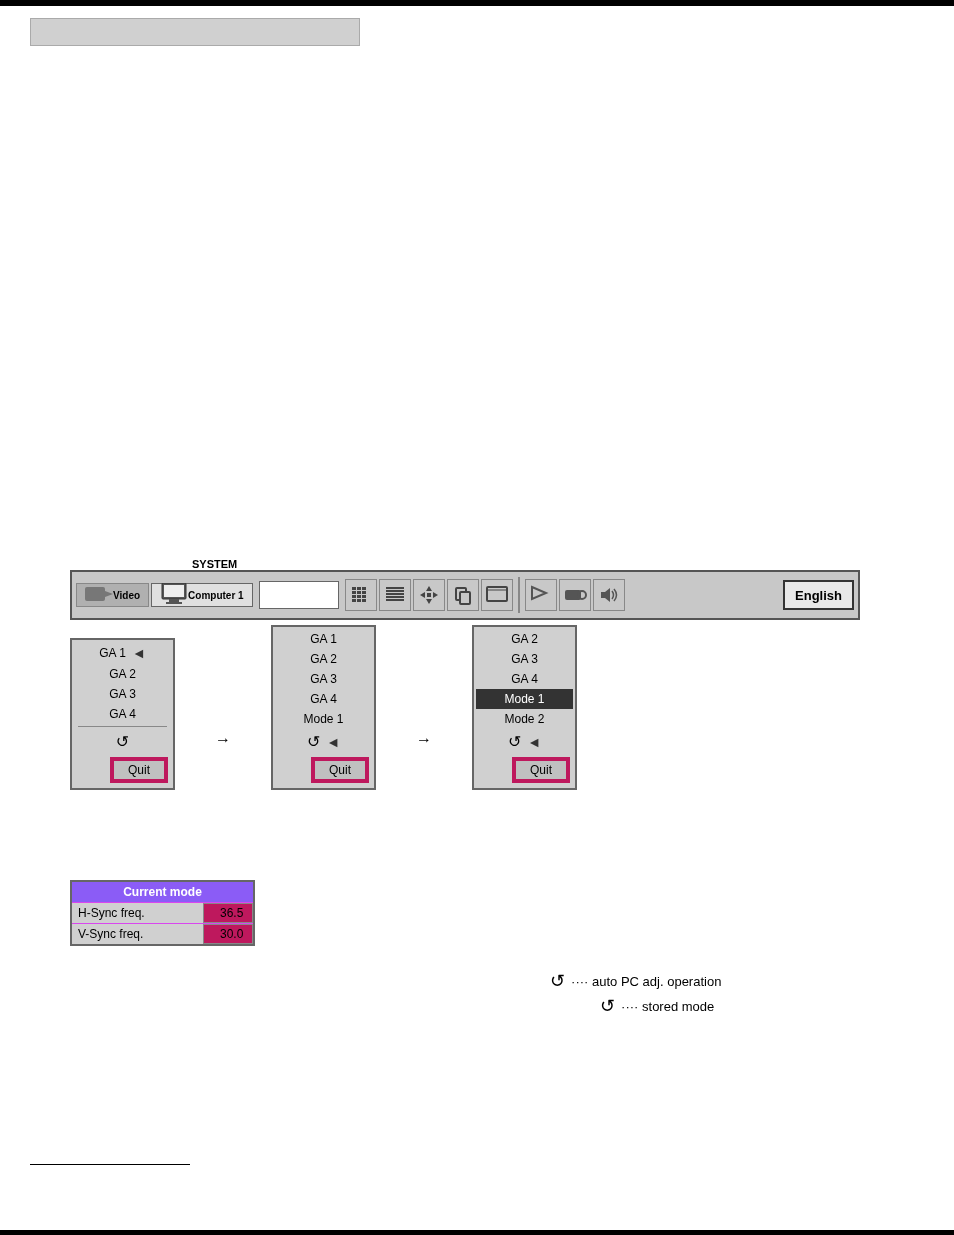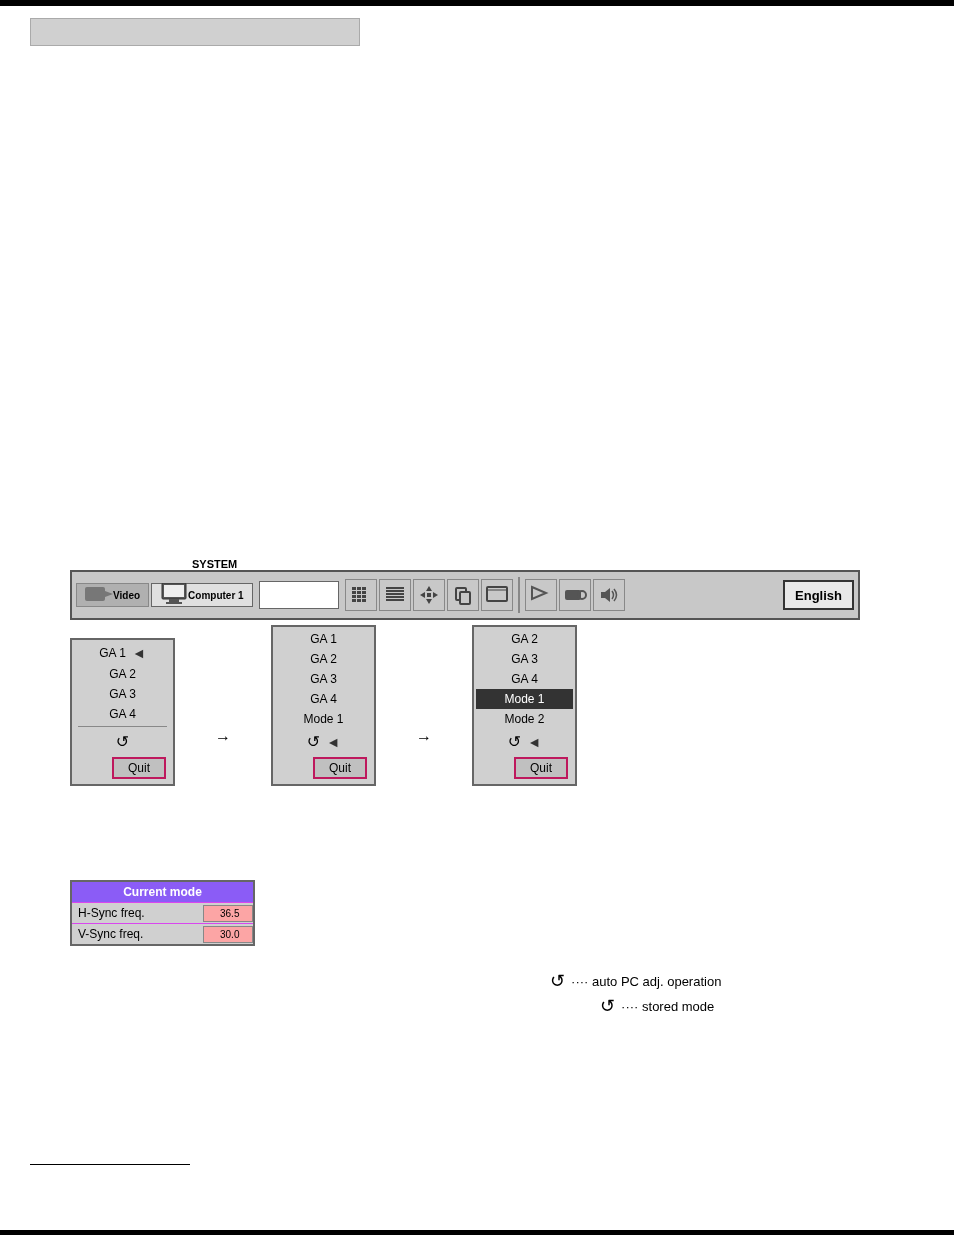--- a/index.html
+++ b/index.html
@@ -164,21 +164,21 @@
     }
 
     .menu-quit-row {
       display: flex;
       justify-content: center;
       padding: 3px;
     }
 
     .quit-btn {
       background: #c0c0c0;
-      border: 2px solid #be185d;
+      border: 4px solid #be185d;
       padding: 2px 14px;
       font-size: 12px;
       cursor: pointer;
       margin-left: 33px;
     }
 
     .menu-refresh {
       display: flex;
       align-items: center;
       justify-content: center;
@@ -232,25 +232,25 @@
       background: #d0d0d0;
     }
 
     .current-mode-row-label {
       padding: 3px 6px;
       font-size: 12px;
       flex: 1;
     }
 
     .current-mode-row-value {
-      background: #fca5a5;
+      background: #be185d;
       border: 1px solid #888;
       width: 50px;
       padding: 2px 16px;
-      font-size: 10px;
+      font-size: 12px;
       text-align: center;
     }
 
     
     .refresh-note {
       position: absolute;
       top: 970px;
       left: 550px;
       font-size: 13px;
       display: flex;

